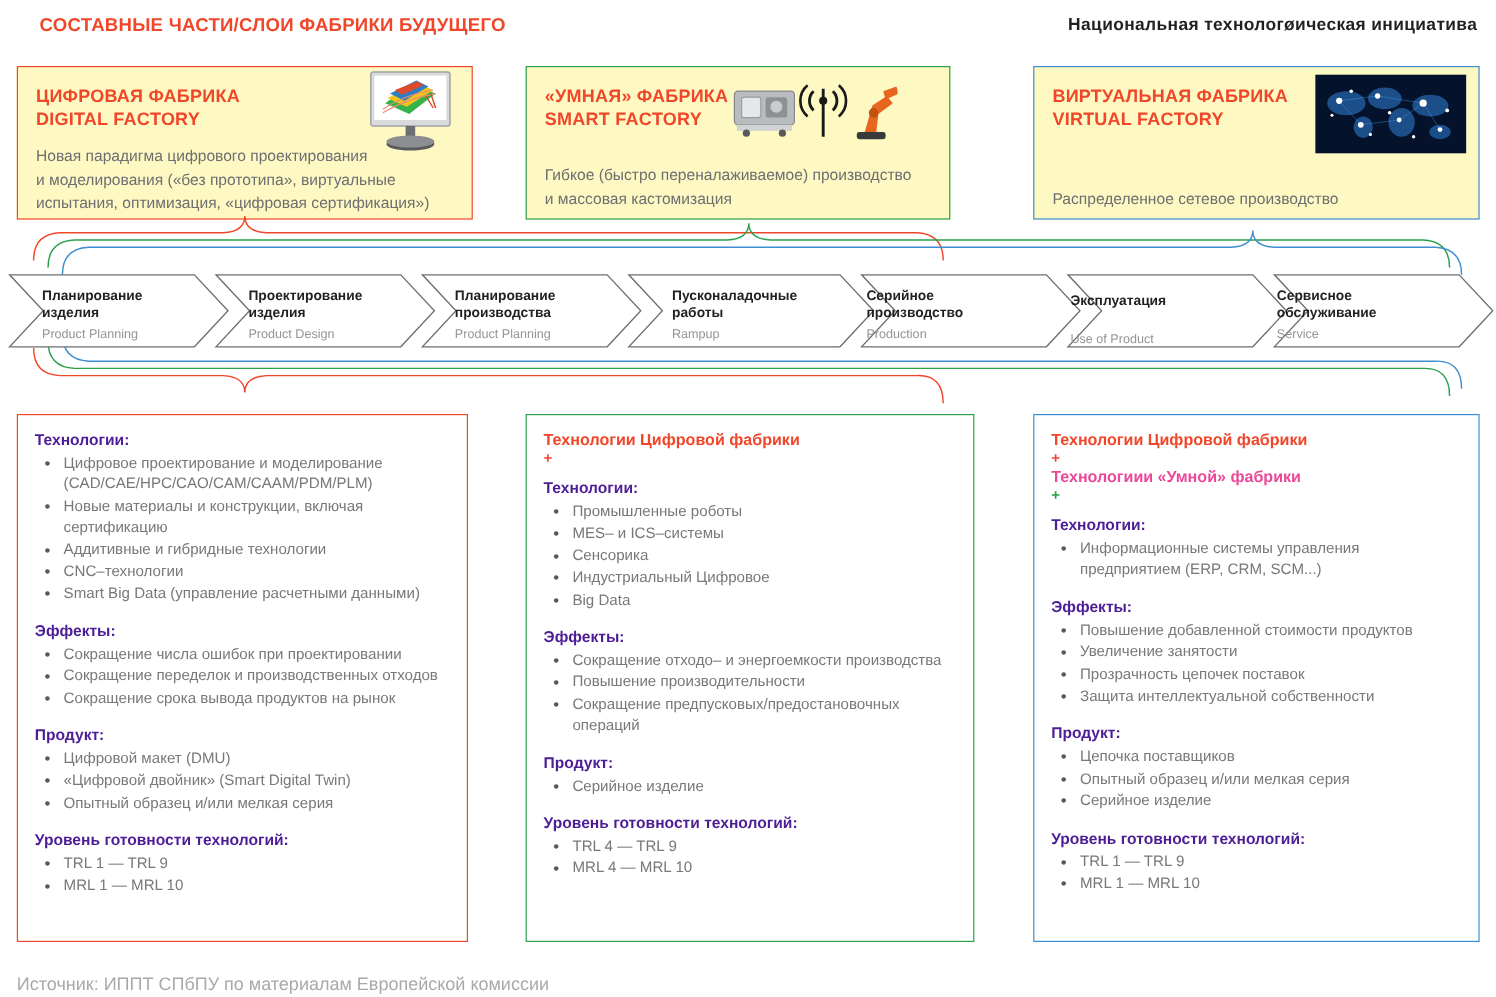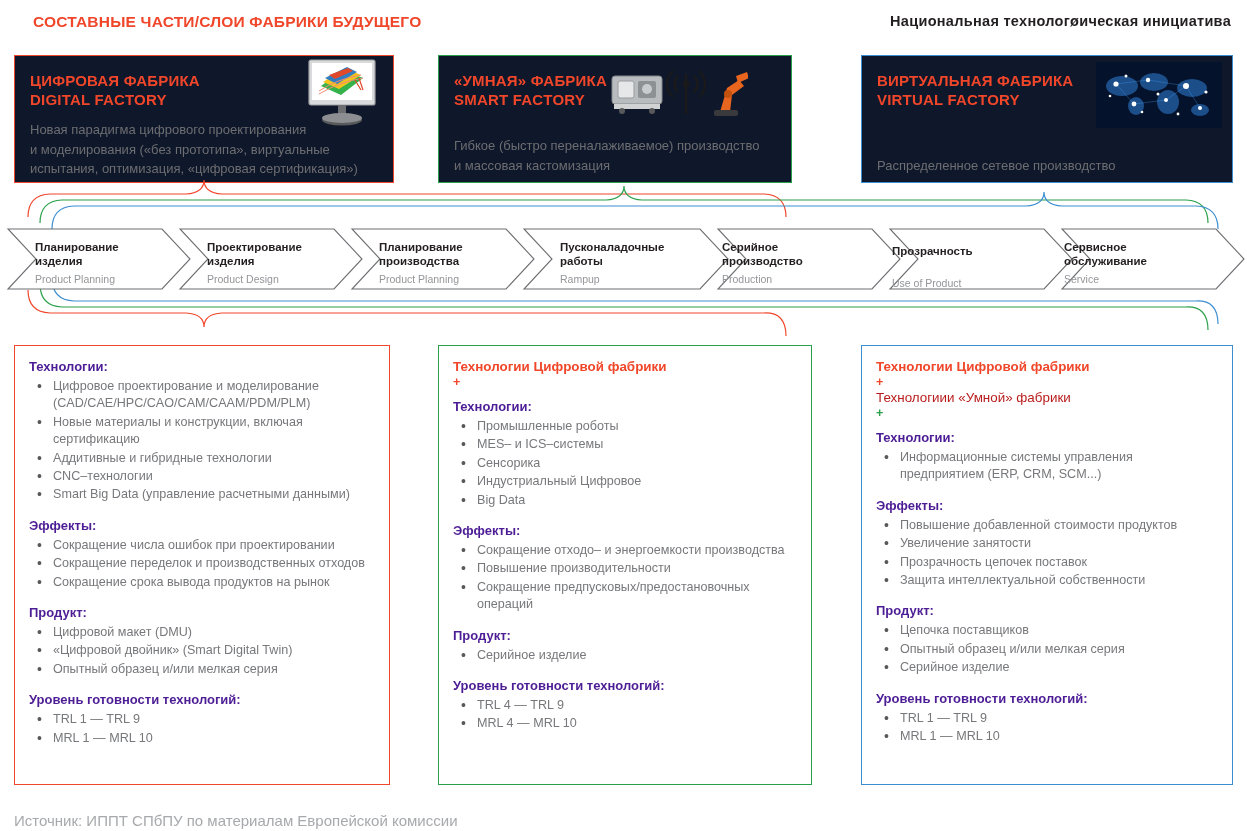--- a/index.html
+++ b/index.html
@@ -22,21 +22,21 @@
   #nti-title {
     position:absolute; right:16px; top:13px;
     font-size:14.5px; font-weight:bold; letter-spacing:.3px;
     color:#231f20; white-space:nowrap;
   }
 
   
   .card {
     position:absolute;
     border:1.3px solid #000;
-    background:#0f172a;
+    background:#fef9c3;
   }
   .card .ttl {
     font-size:15px; font-weight:bold; line-height:19px;
     color:#f0462a; letter-spacing:.2px; white-space:pre-line;
   }
   .card .desc {
     font-size:13px; line-height:19.5px; color:#6d6e71;
     white-space:pre-line;
   }
 
@@ -75,21 +75,21 @@
   .panel {
     position:absolute; background:#fff; border:1.3px solid #000;
     padding:12px 14px 10px 14px;
     font-size:12.6px; line-height:17px;
   }
   #panel-digital { left:14px;  top:345px; width:376px; height:440px; border-color:#f0462a; }
   #panel-smart   { left:438px; top:345px; width:374px; height:440px; border-color:#2aa04a; }
   #panel-virtual { left:861px; top:345px; width:372px; height:440px; border-color:#3c8ed0; }
 
   .h-red   { color:#f0462a; font-size:13.4px; font-weight:bold; line-height:18px; }
-  .h-green { color:#b91c1c; font-size:13.4px; font-weight:normal; line-height:18px; }
+  .h-green { color:#ec4899; font-size:13.4px; font-weight:bold; line-height:18px; }
   .plus-red   { color:#f0462a; font-weight:bold; font-size:12.5px; line-height:13px; }
   .plus-green { color:#2aa04a; font-weight:bold; font-size:12.5px; line-height:13px; }
 
   .sect-head {
     font-size:13px; font-weight:bold; color:#4c1d95;
     margin:0 0 2px 0; line-height:18px;
   }
   .sect-head.gap { margin-top:13px; }
   ul.bul { list-style:none; margin:0 0 0 0; padding:0; }
   ul.bul li {
@@ -257,21 +257,21 @@
   <span style="white-space:pre-line;">Пусконаладочные
 работы</span>
   <span class="en">Rampup</span>
 </div>
 <div class="chev-label" style="left:722px; top:240px;">
   <span style="white-space:pre-line;">Серийное
 производство</span>
   <span class="en">Production</span>
 </div>
 <div class="chev-label" style="left:892px; top:244px;">
-  <span style="white-space:pre-line;">Прозрачность</span>
+  <span style="white-space:pre-line;">Эксплуатация</span>
   <span class="en" style="margin-top:18px;">Use of Product</span>
 </div>
 <div class="chev-label" style="left:1064px;top:240px;">
   <span style="white-space:pre-line;">Сервисное
 обслуживание</span>
   <span class="en">Service</span>
 </div>
 
 <div class="panel" id="panel-digital">
     <div class="sect-head">Технологии:</div>

